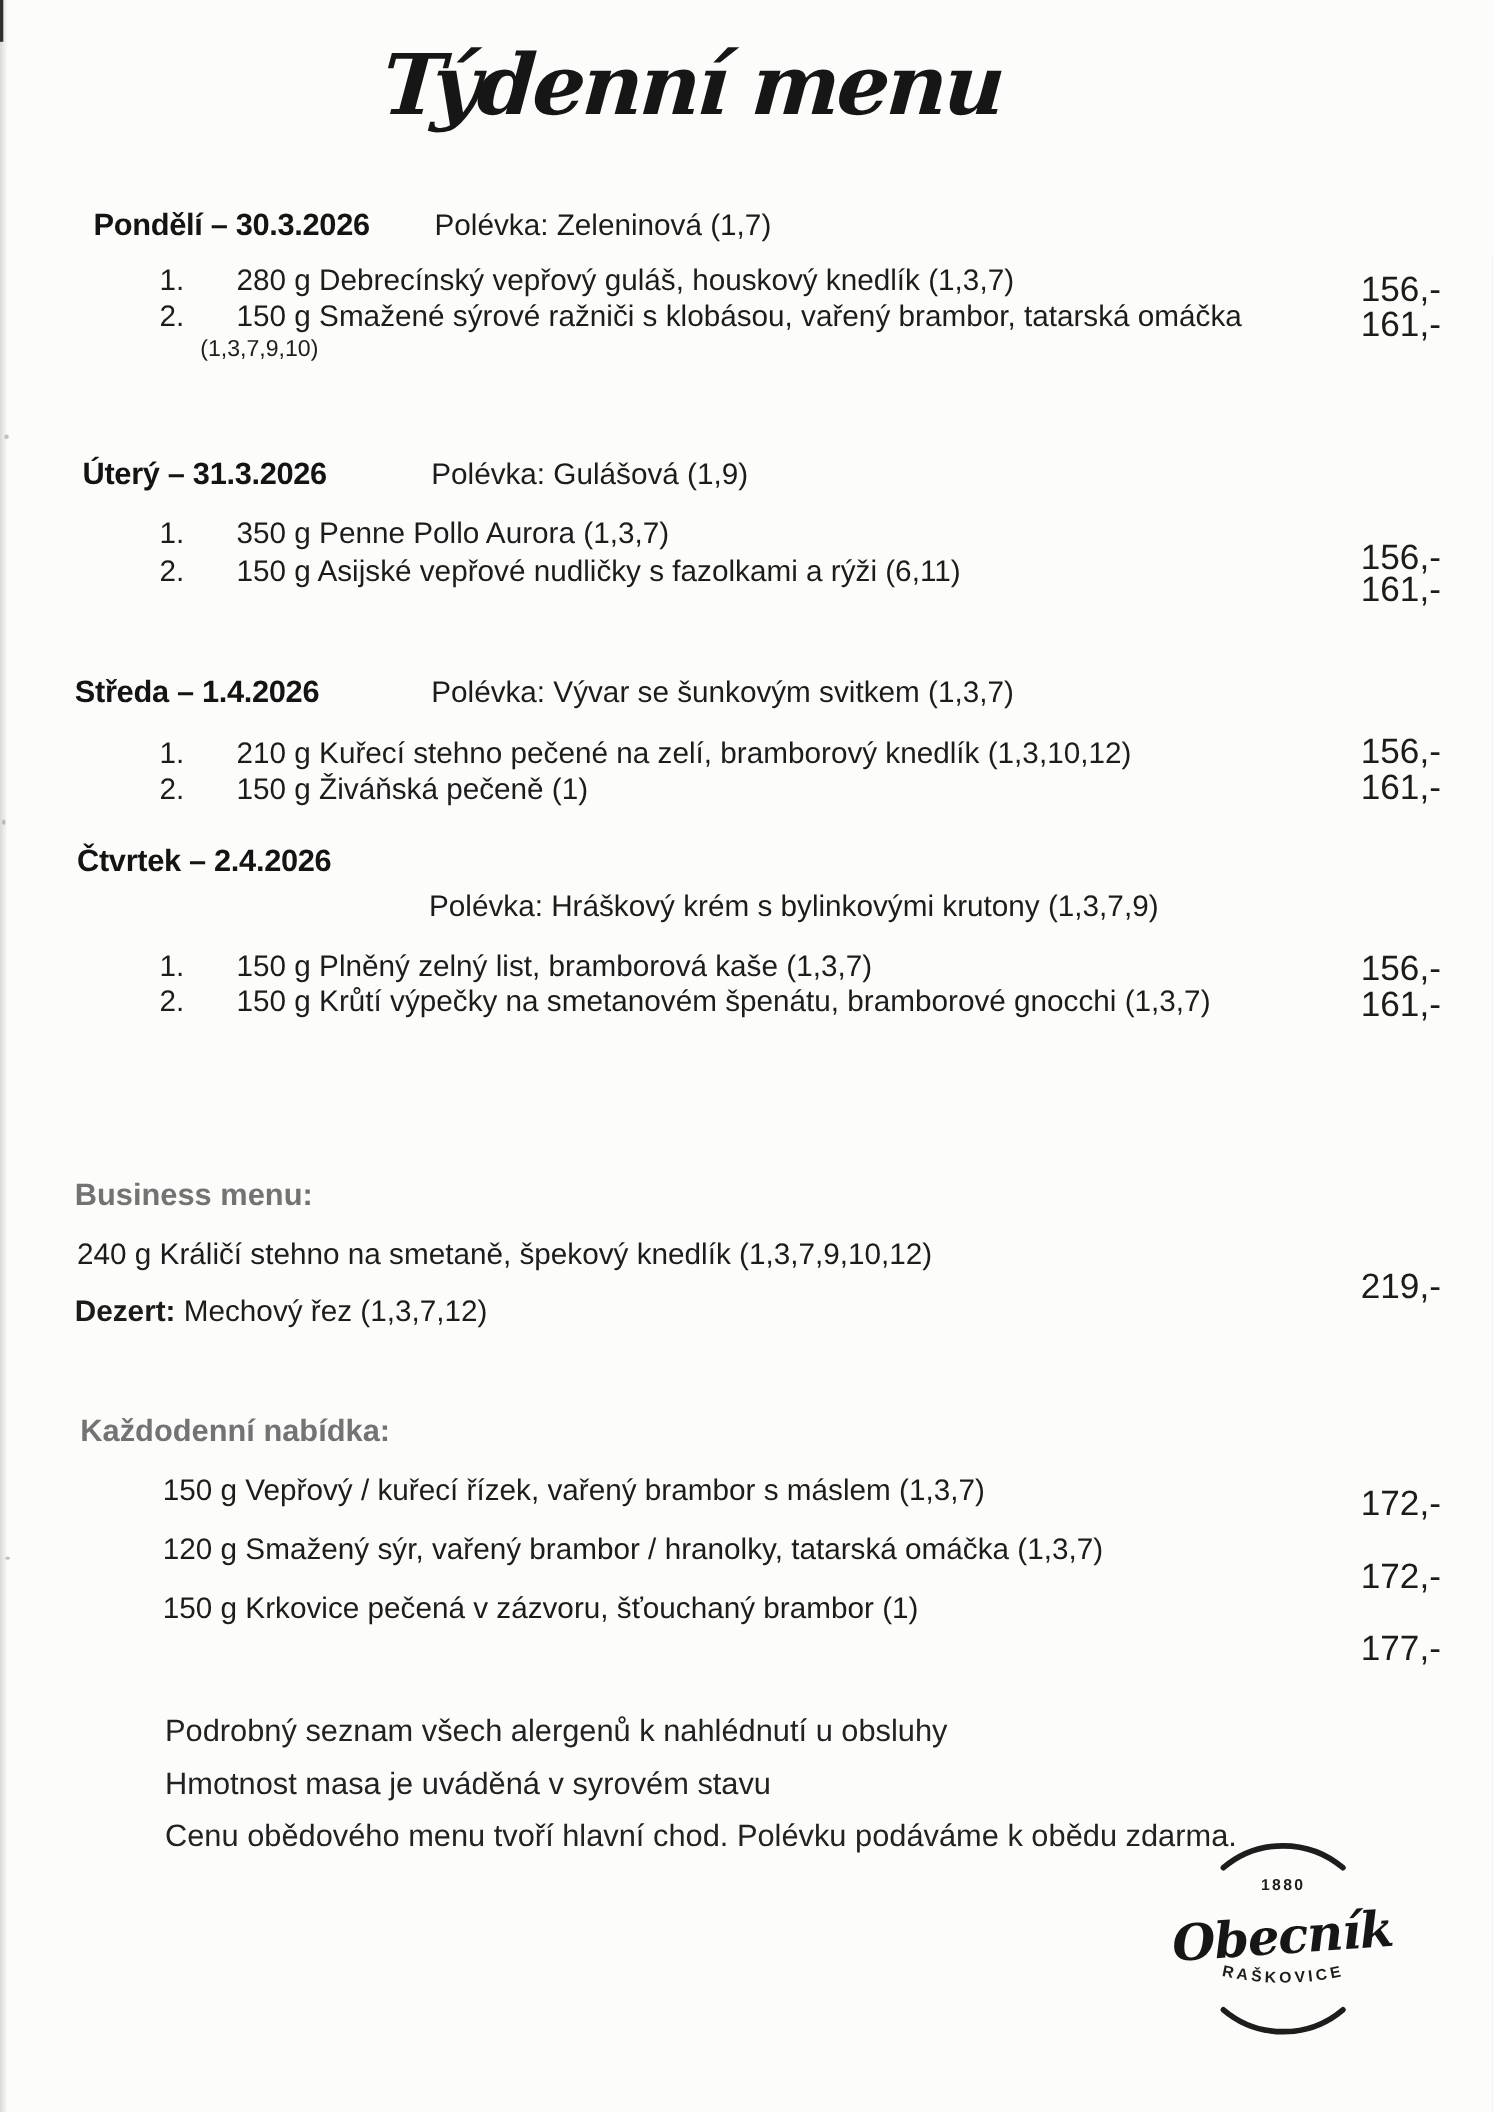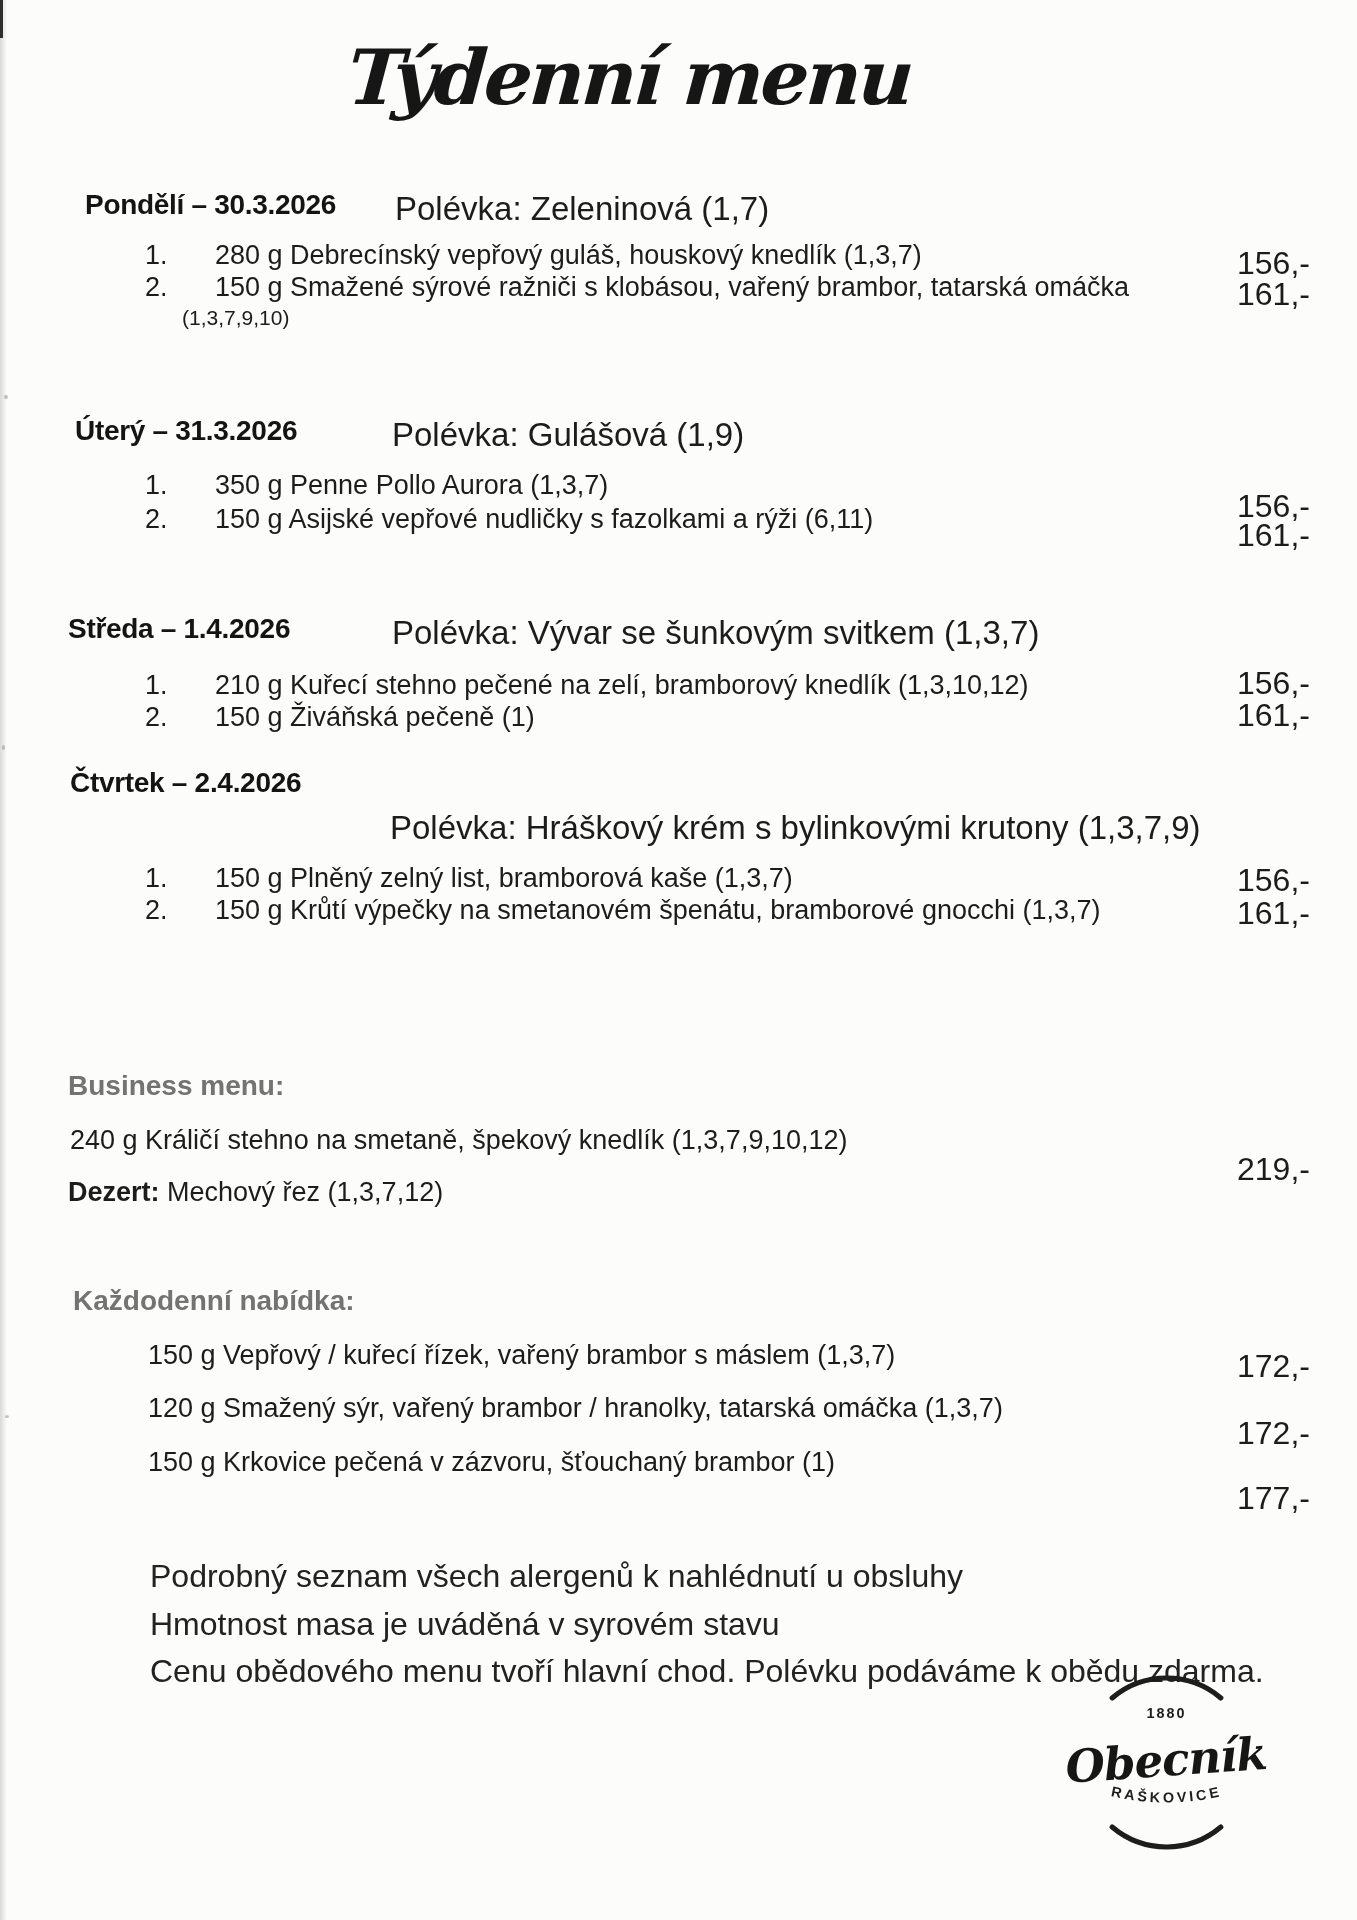--- a/index.html
+++ b/index.html
@@ -30,21 +30,21 @@
     color: #161616;
     transform: skewX(-4deg);
   }
   .day-name {
     font-weight: bold;
     font-size: 28px;
     color: #141414;
     letter-spacing: -0.3px;
   }
   .soup {
-    font-size: 33px;
+    font-size: 27px;
   }
   .item-num {
     font-size: 27px;
   }
   .item-text {
     font-size: 27px;
   }
   .cont {
     font-size: 21px;
   }
@@ -56,21 +56,21 @@
     font-size: 28px;
     color: #737373;
   }
   .biz-item {
     font-size: 27px;
   }
   .bold-inline {
     font-weight: bold;
   }
   .note {
-    font-size: 32px;
+    font-size: 28px;
     color: #222;
   }
   
   .edge-shade {
     position: absolute;
     left: 0; top: 0;
     width: 7px; height: 100%;
     background: linear-gradient(to right, rgba(60,60,60,0.18), rgba(0,0,0,0));
   }
   .edge-mark {

